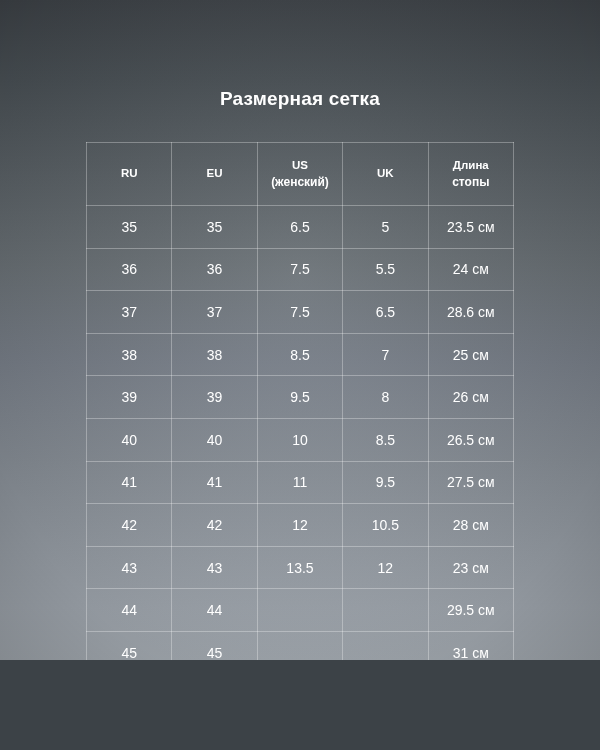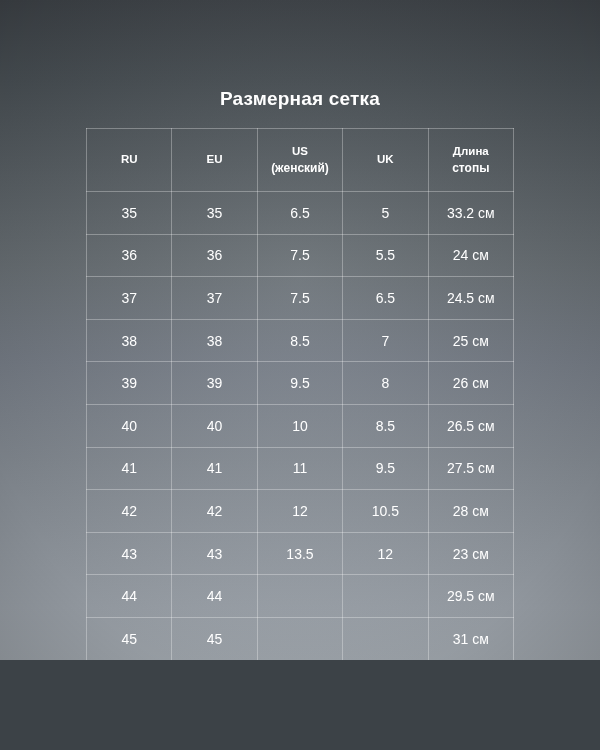--- a/index.html
+++ b/index.html
@@ -42,21 +42,21 @@
     left: 0;
     width: 600px;
     text-align: center;
     color: #ffffff;
     font-size: 19px;
     font-weight: bold;
     letter-spacing: 0.2px;
   }
   .table-wrap {
     position: absolute;
-    top: 128px;
+    top: 142px;
     left: 86px;
     width: 428px;
   }
   table.size-table {
     width: 428px;
     border-collapse: collapse;
     table-layout: fixed;
   }
   table.size-table th,
   table.size-table td {
@@ -114,35 +114,35 @@
             <span class="sub">стопы</span>
           </th>
         </tr>
       </thead>
       <tbody>
         <tr>
           <td>35</td>
           <td>35</td>
           <td>6.5</td>
           <td>5</td>
-          <td>33.2 см</td>
+          <td>23.5 см</td>
         </tr>
         <tr>
           <td>36</td>
           <td>36</td>
           <td>7.5</td>
           <td>5.5</td>
           <td>24 см</td>
         </tr>
         <tr>
           <td>37</td>
           <td>37</td>
           <td>7.5</td>
           <td>6.5</td>
-          <td>24.5 см</td>
+          <td>28.6 см</td>
         </tr>
         <tr>
           <td>38</td>
           <td>38</td>
           <td>8.5</td>
           <td>7</td>
           <td>25 см</td>
         </tr>
         <tr>
           <td>39</td>

